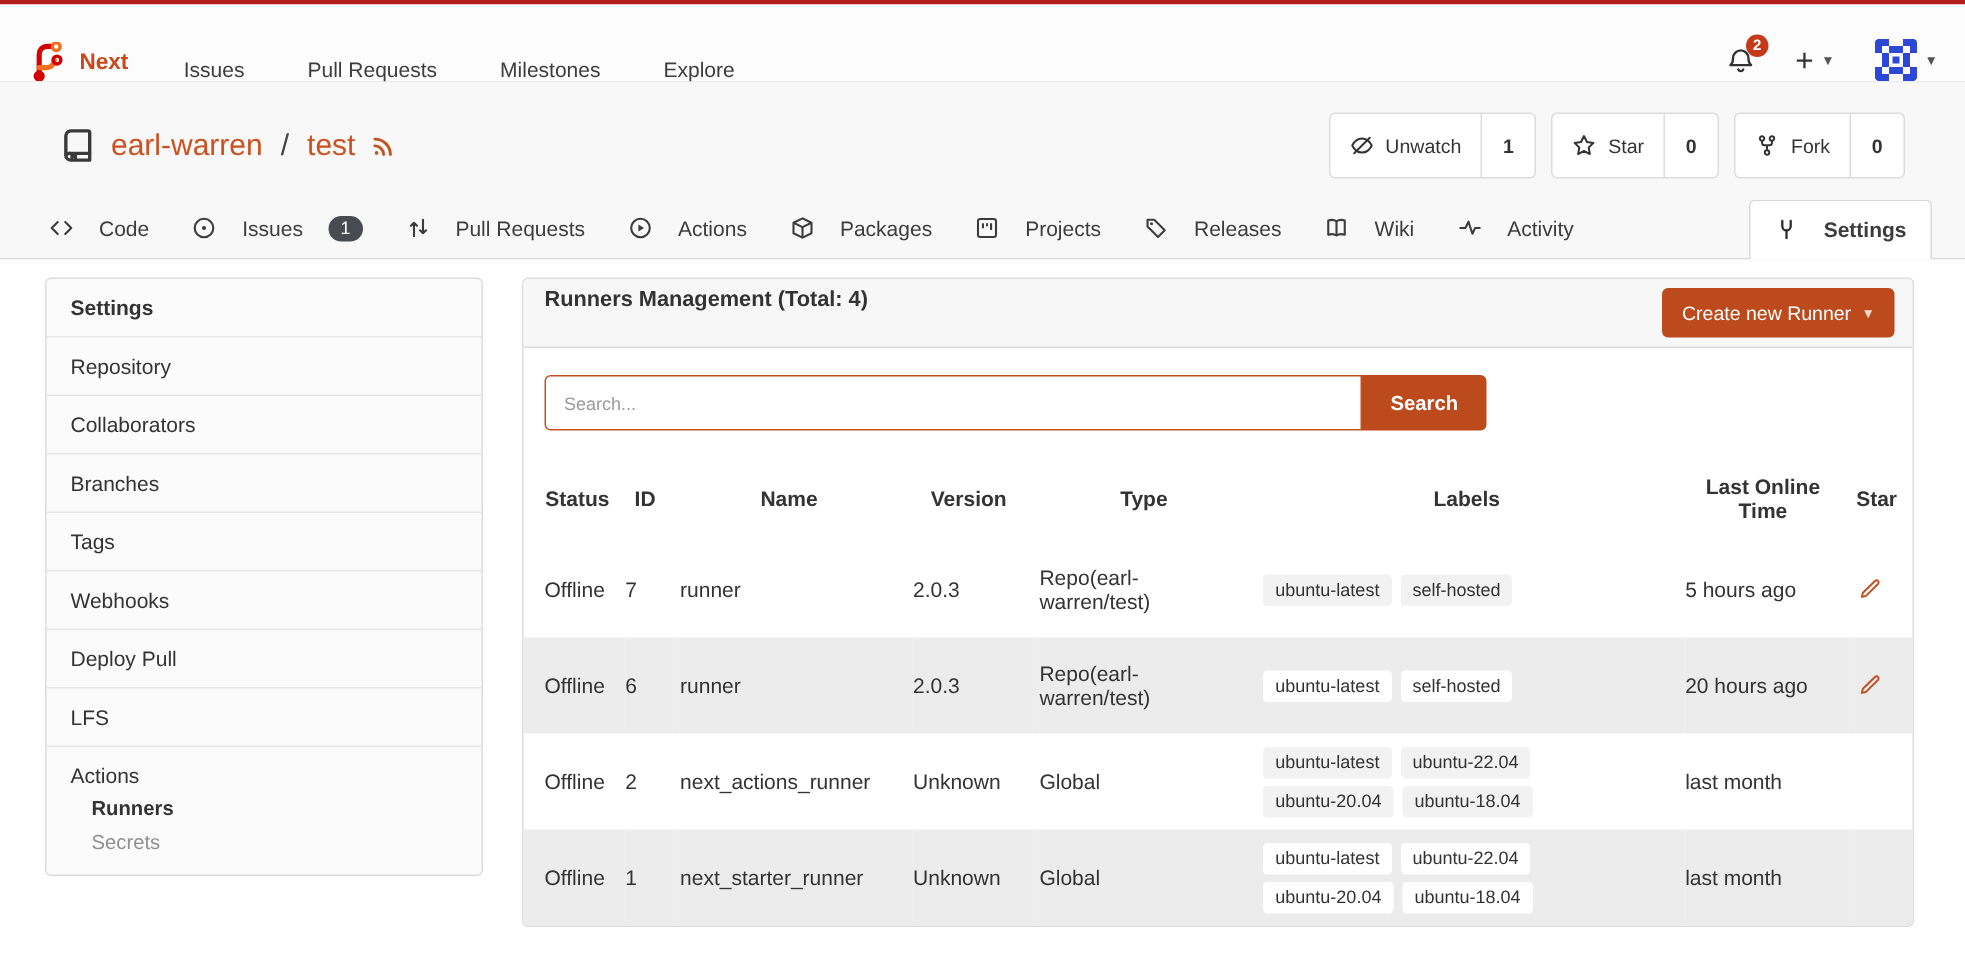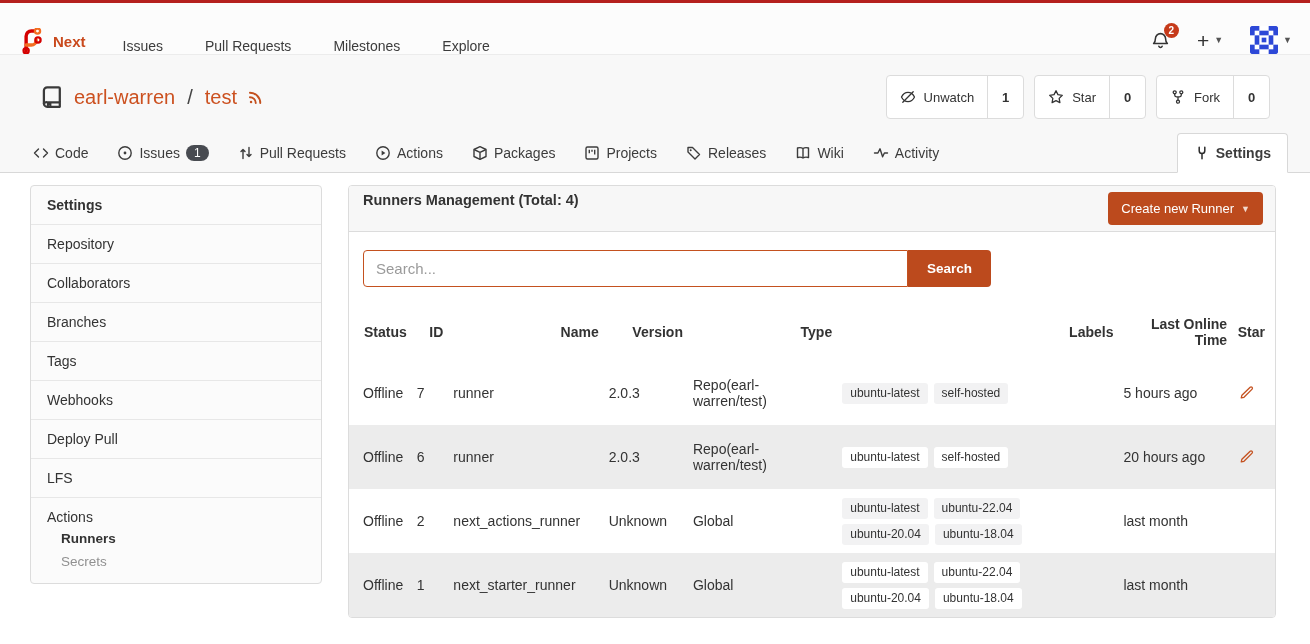--- a/index.html
+++ b/index.html
@@ -33,21 +33,21 @@
   .repo-link{color:var(--link);cursor:pointer}
   .repo-sep{color:#444;margin:0 2px}
   .repo-actions{margin-left:auto;display:flex;gap:10px}
   .action-btn{display:flex;border:1px solid #dcdcdc;border-radius:4px;background:#fff;
               font-size:13px;overflow:hidden;height:44px;cursor:pointer;padding:0;font:inherit;color:#333}
   .action-main{display:flex;align-items:center;gap:8px;padding:0 13px;font-size:13px}
   .action-count{display:flex;align-items:center;justify-content:center;min-width:36px;
                 border-left:1px solid #dcdcdc;font-weight:600;font-size:13px}
 
   .tabs{display:flex;align-items:stretch;padding:0 22px;border-bottom:1px solid #d8d8d8}
-  .tab{display:flex;align-items:center;gap:6px;padding:11px 11px;margin-right:7px;
+  .tab{display:flex;gap:17px;padding:11px 11px;margin-right:7px;
        color:#3c3c3c;cursor:pointer}
   .tab-badge{background:var(--tab-badge);color:#fff;font-size:12px;padding:1px 8px;border-radius:10px}
   .tab.active{margin-left:auto;margin-right:0;background:#fff;border:1px solid #d8d8d8;
               border-bottom:1px solid #fff;border-radius:4px 4px 0 0;margin-bottom:-1px;font-weight:600;padding:11px 16px}
 
   .content{display:flex;gap:26px;align-items:flex-start;padding:12px 34px 0 30px;background:#fff}
   .sidebar{width:292px;border:1px solid #dcdcdc;border-radius:4px;background:#fbfbfb;overflow:hidden}
   .side-item{padding:11px 16px;border-bottom:1px solid #e7e7e7;cursor:pointer}
   .side-head{font-weight:700}
   .side-group{padding:11px 16px 12px}
@@ -58,27 +58,27 @@
   .panel{flex:1;border:1px solid #dcdcdc;border-radius:4px;overflow:hidden;background:#fff}
   .panel-head{display:flex;align-items:flex-start;justify-content:space-between;
               background:#f7f7f7;border-bottom:1px solid #dcdcdc;padding:6px 12px 6px 14px;min-height:40px}
   .panel-title{font-weight:700;font-size:14.5px}
   .create-btn{background:var(--accent);color:#fff;border:none;border-radius:4px;
               padding:9px 13px;font-size:13px;display:flex;align-items:center;gap:7px;cursor:pointer;font-family:inherit}
   .create-btn .caret{color:#f3d9cd}
 
   .search-row{padding:18px 14px 12px;display:flex}
   .search-input{width:545px;height:37px;border:1px solid #c4511f;border-radius:4px 0 0 4px;
-                padding:0 12px;font-size:15px;outline:none;font-family:inherit;color:#333}
+                padding:0 12px;font-size:12px;outline:none;font-family:inherit;color:#333}
   .search-input::placeholder{color:#9a9a9a}
   .search-btn{height:37px;background:var(--accent);color:#ffffff;border:none;border-radius:0 4px 4px 0;
               padding:0 19px;font-size:13.5px;font-weight:600;cursor:pointer;font-family:inherit}
 
   table{width:100%;border-collapse:collapse;font-size:14px;margin-top:4px}
-  th{font-weight:700;text-align:right;height:58px;vertical-align:middle;padding:0 10px 0 0}
+  th{font-weight:700;text-align:center;height:58px;vertical-align:middle;padding:0 10px 0 0}
   td{height:64px;vertical-align:middle;padding:6px 10px 6px 0}
   th:first-child,td:first-child{padding-left:14px}
   tbody tr:nth-child(even){background:var(--stripe)}
   .chips{display:flex;flex-wrap:wrap;gap:5px 6px;max-width:205px}
   .chip{display:inline-block;background:#f2f2f3;border-radius:3px;padding:3px 8px;
         font-size:12px;line-height:1.25;color:#333;white-space:nowrap}
   tbody tr:nth-child(even) .chip{background:#fff}
   .edit-btn{background:none;border:none;padding:2px;cursor:pointer}
 </style>
 </head>

